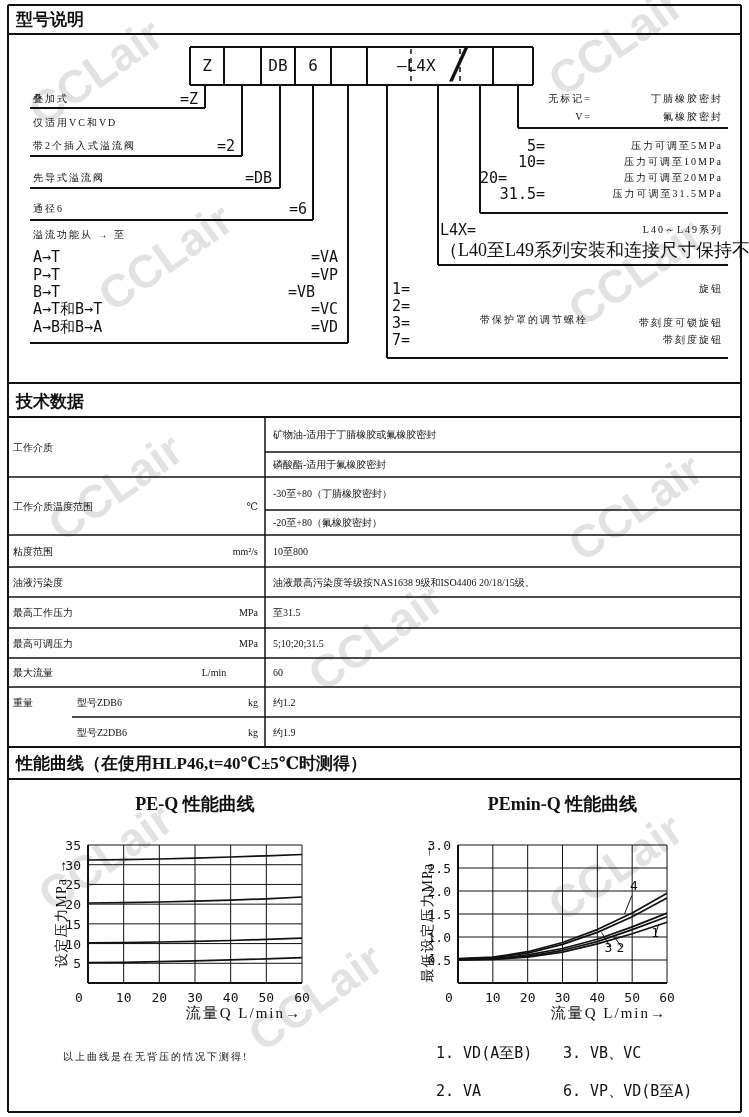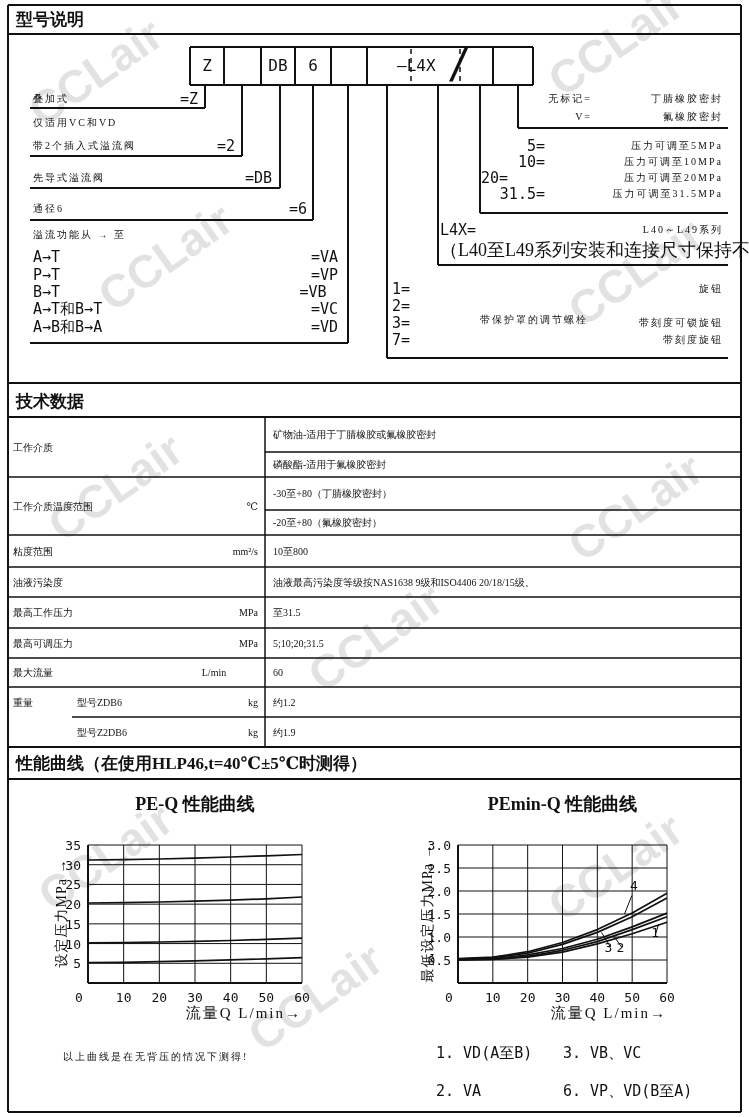--- a/index.html
+++ b/index.html
@@ -106,36 +106,36 @@
   <span class="code" style="left:212px;top:169px;width:60px;text-align:right">=DB</span>
   <span class="t sp" style="left:33px;top:200px">通径6</span>
   <span class="code" style="left:257px;top:200px;width:50px;text-align:right">=6</span>
 
   <span class="t sp" style="left:33px;top:226px">溢流功能从 → 至</span>
   <span class="code" style="left:33px;top:248px">A→T</span>
   <span class="code" style="left:288px;top:248px;width:50px;text-align:right">=VA</span>
   <span class="code" style="left:33px;top:266px">P→T</span>
   <span class="code" style="left:288px;top:266px;width:50px;text-align:right">=VP</span>
   <span class="code" style="left:33px;top:283px">B→T</span>
-  <span class="code" style="left:288px;top:283px;width:50px;text-align:center">=VB</span>
+  <span class="code" style="left:288px;top:283px;width:50px;text-align:left">=VB</span>
   <span class="code" style="left:33px;top:300px">A→T和B→T</span>
   <span class="code" style="left:288px;top:300px;width:50px;text-align:right">=VC</span>
   <span class="code" style="left:33px;top:318px">A→B和B→A</span>
   <span class="code" style="left:288px;top:318px;width:50px;text-align:right">=VD</span>
 
   <span class="t sp" style="left:470px;top:90px;width:122px;text-align:right">无标记=</span>
   <span class="t sp" style="left:523px;top:90px;width:200px;text-align:right">丁腈橡胶密封</span>
   <span class="t sp" style="left:470px;top:108px;width:122px;text-align:right">V=</span>
   <span class="t sp" style="left:523px;top:108px;width:200px;text-align:right">氟橡胶密封</span>
 
   <span class="code" style="left:460px;top:137px;width:85px;text-align:right">5=</span>
   <span class="t sp" style="left:523px;top:137px;width:200px;text-align:right">压力可调至5MPa</span>
   <span class="code" style="left:460px;top:153px;width:85px;text-align:right">10=</span>
   <span class="t sp" style="left:523px;top:153px;width:200px;text-align:right">压力可调至10MPa</span>
-  <span class="code" style="left:452px;top:169px;width:85px;text-align:center">20=</span>
+  <span class="code" style="left:480px;top:169px;width:85px;text-align:left">20=</span>
   <span class="t sp" style="left:523px;top:169px;width:200px;text-align:right">压力可调至20MPa</span>
   <span class="code" style="left:460px;top:185px;width:85px;text-align:right">31.5=</span>
   <span class="t sp" style="left:523px;top:185px;width:200px;text-align:right">压力可调至31.5MPa</span>
 
   <span class="code" style="left:440px;top:221px">L4X=</span>
   <span class="t sp" style="left:523px;top:221px;width:200px;text-align:right">L40～L49系列</span>
   <span class="t" style="left:440px;top:241px;font-size:18px">（L40至L49系列安装和连接尺寸保持不变）</span>
 
   <span class="code" style="left:392px;top:280px">1=</span>
   <span class="t sp" style="left:480px;top:280px;width:243px;text-align:right">旋钮</span>

